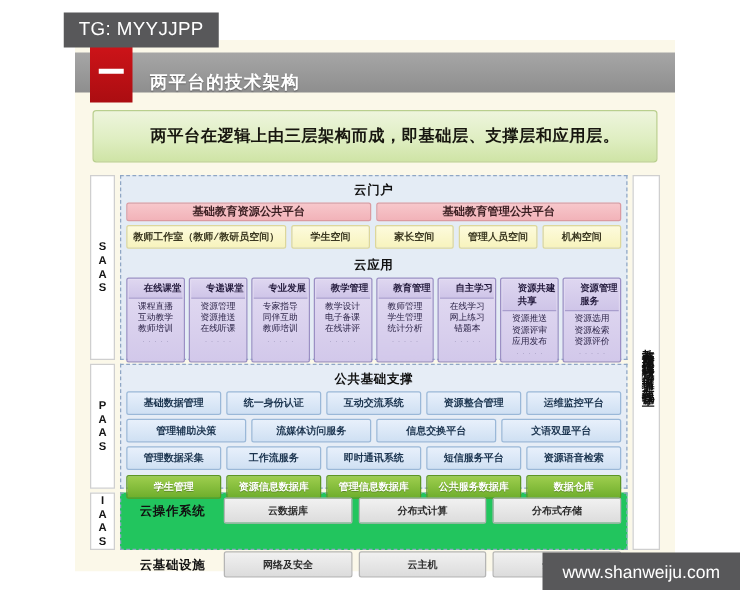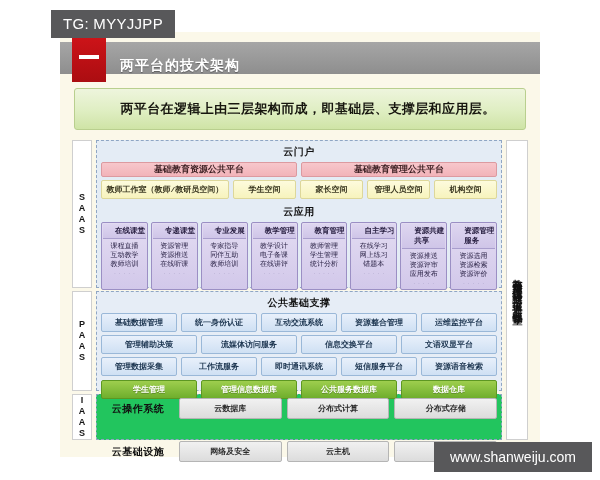--- a/index.html
+++ b/index.html
@@ -444,20 +444,21 @@
             <div class="row">
               <div class="pill blue">管理数据采集</div>
               <div class="pill blue">工作流服务</div>
               <div class="pill blue">即时通讯系统</div>
               <div class="pill blue">短信服务平台</div>
               <div class="pill blue">资源语音检索</div>
             </div>
           </div>
         <div class="row" id="paas-dbs" style="margin-top:4px;">
             <div class="pill green">学生管理</div>
+            <div class="pill green">资源信息数据库</div>
             <div class="pill green">管理信息数据库</div>
             <div class="pill green">公共服务数据库</div>
             <div class="pill green">数据仓库</div>
           </div>
       </div>
 
       <div class="band iaas" style="height:46px;">
         <div id="iaas-rows">
             <div class="iaas-row">
               <div class="iaas-label">云操作系统</div>

